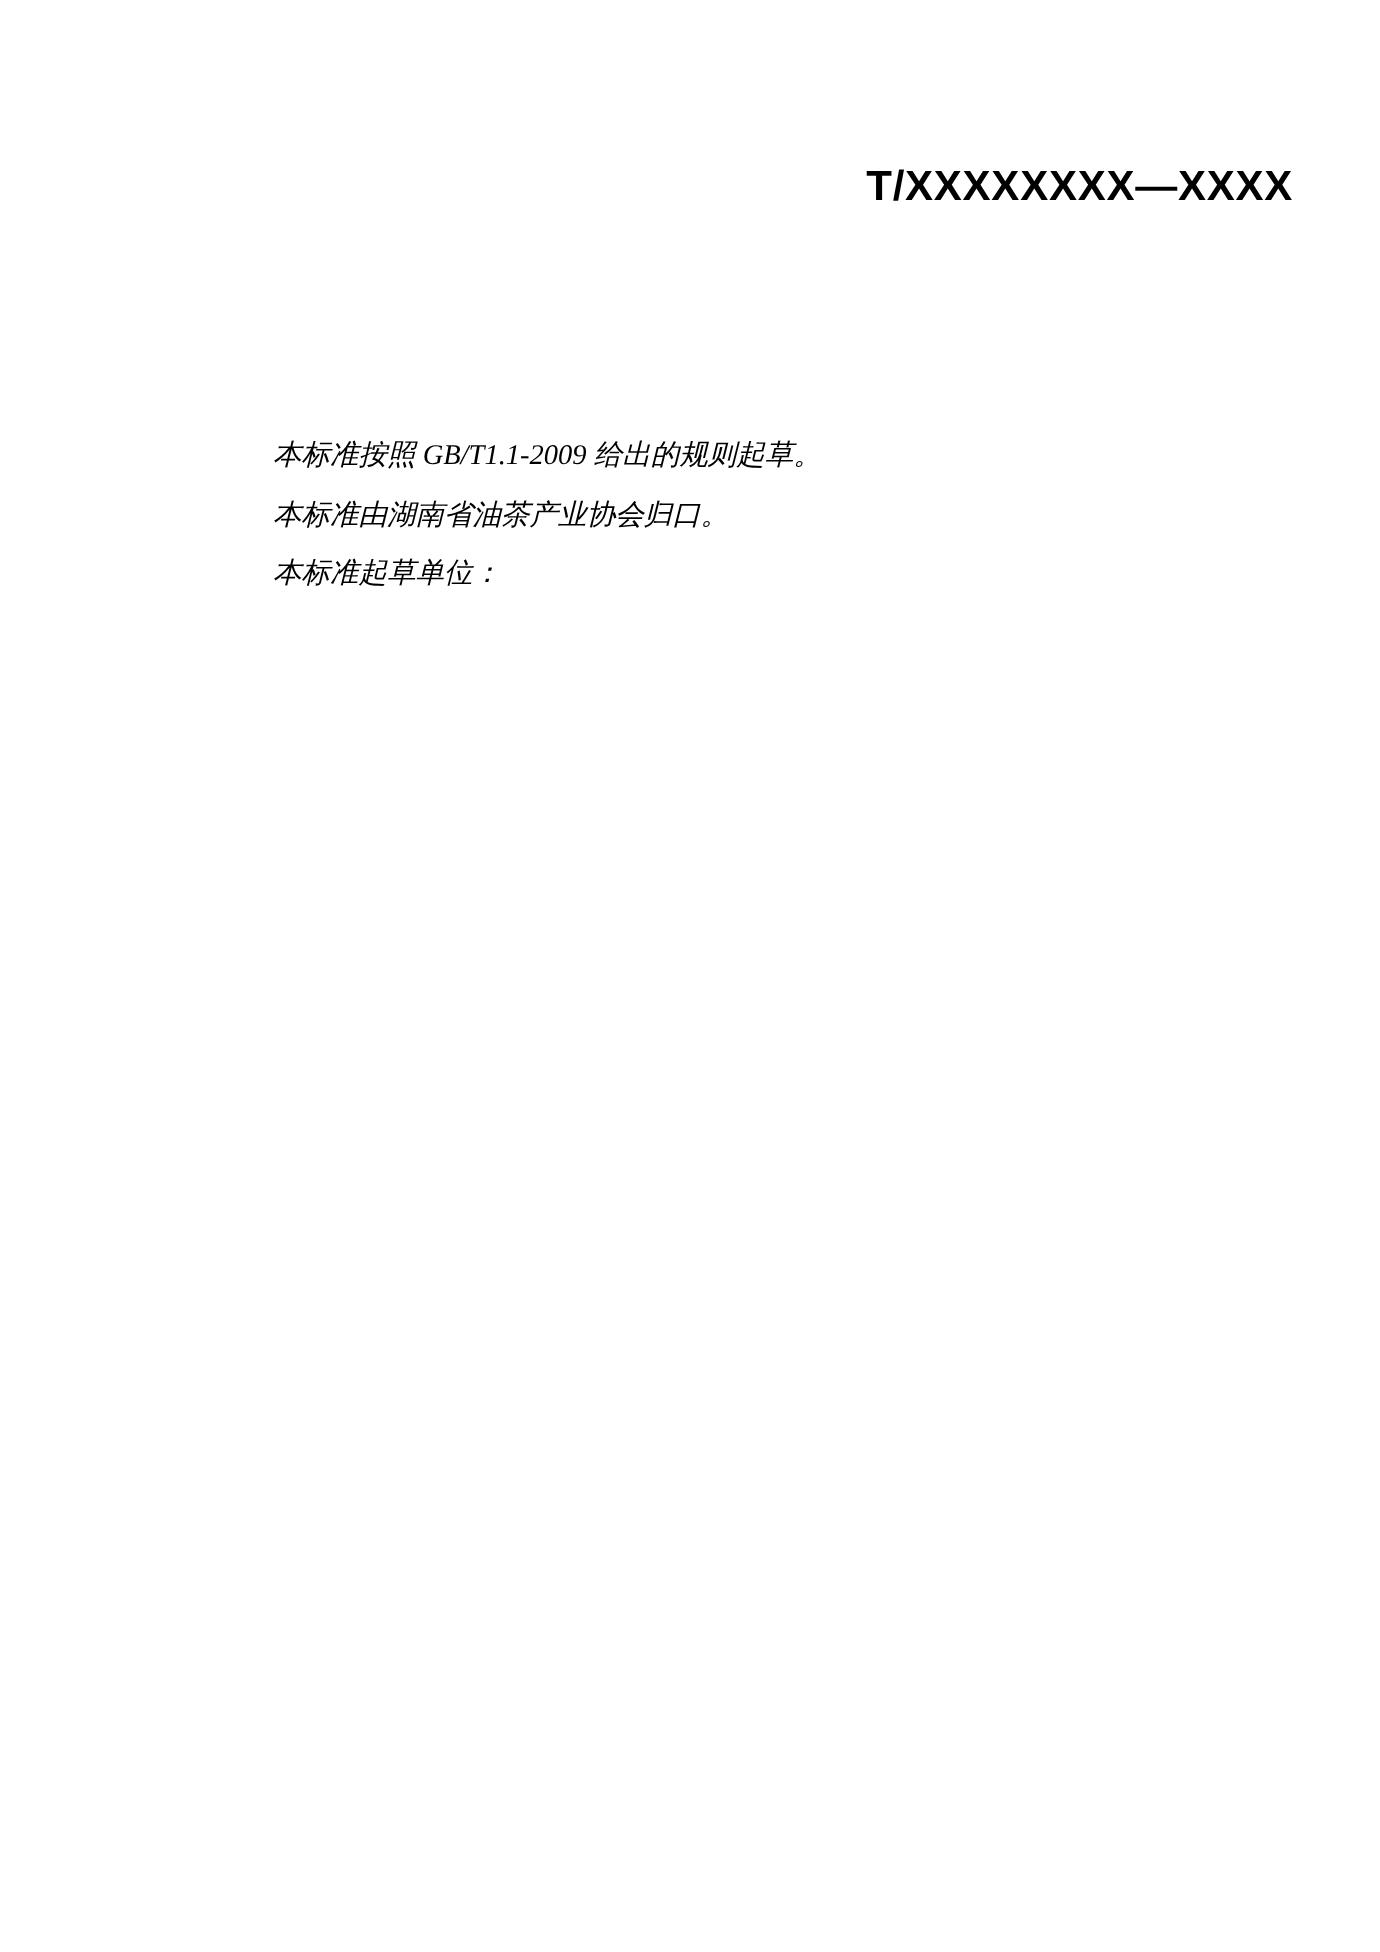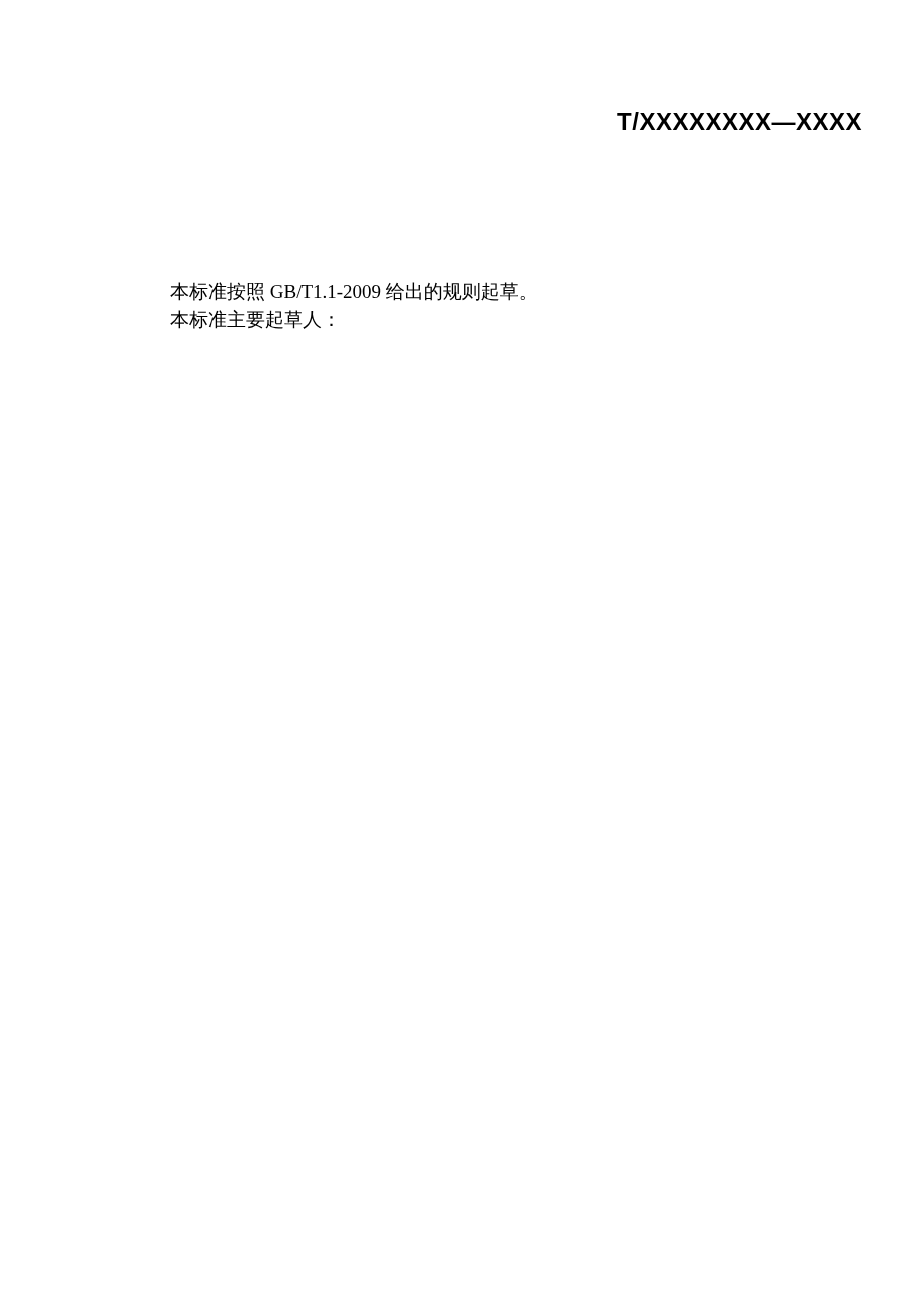--- a/index.html
+++ b/index.html
@@ -8,37 +8,39 @@
     font-family: "SimSun", "Songti SC", serif;
     color: #000000;
     position: relative;
   }
   .header-code {
     position: absolute;
     top: 108px;
     right: 58px;
     font-family: "SimHei", "Heiti SC", sans-serif;
     font-weight: bold;
-    font-size: 24px;
+    font-size: 28px;
     letter-spacing: 0.5px;
   }
   .content {
     position: absolute;
     top: 278px;
     left: 132px;
     width: 660px;
     font-size: 19px;
     line-height: 1.45;
   }
   .content p {
-    margin: 0;
+    margin: 12px;
     text-indent: 2em;
+    font-style: italic;
   }
 </style>
 </head>
 <body>
 
 <div class="header-code">T/XXXXXXXX—XXXX</div>
 
 <div class="content">
   <p>本标准按照 GB/T1.1-2009 给出的规则起草。</p>
-  <p>本标准主要起草人：</p>
+  <p>本标准由湖南省油茶产业协会归口。</p>
+  <p>本标准起草单位：</p>
 </div>
 
 </body></html>

